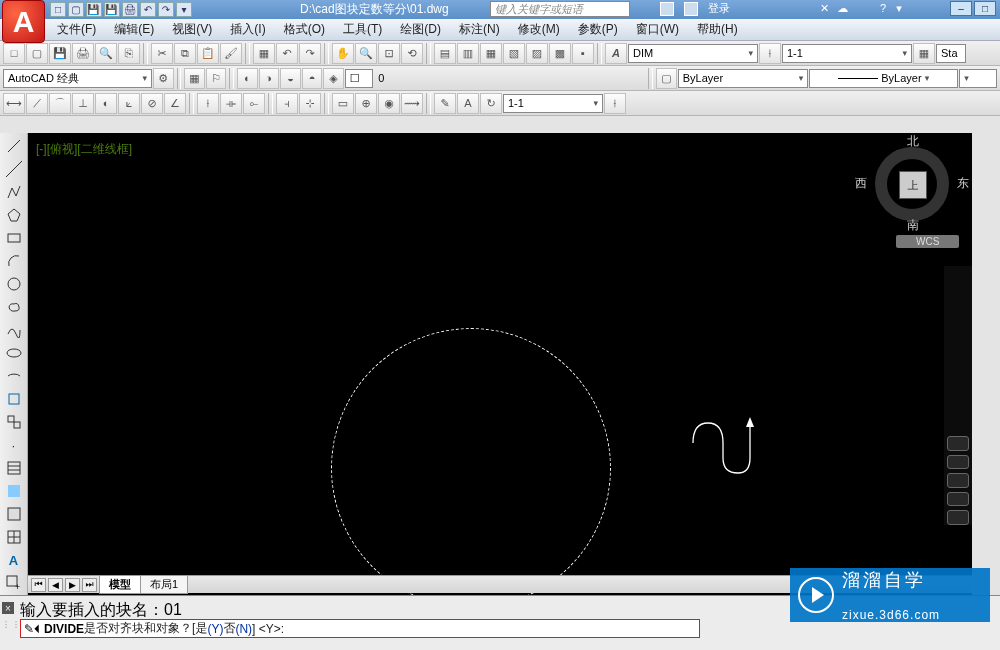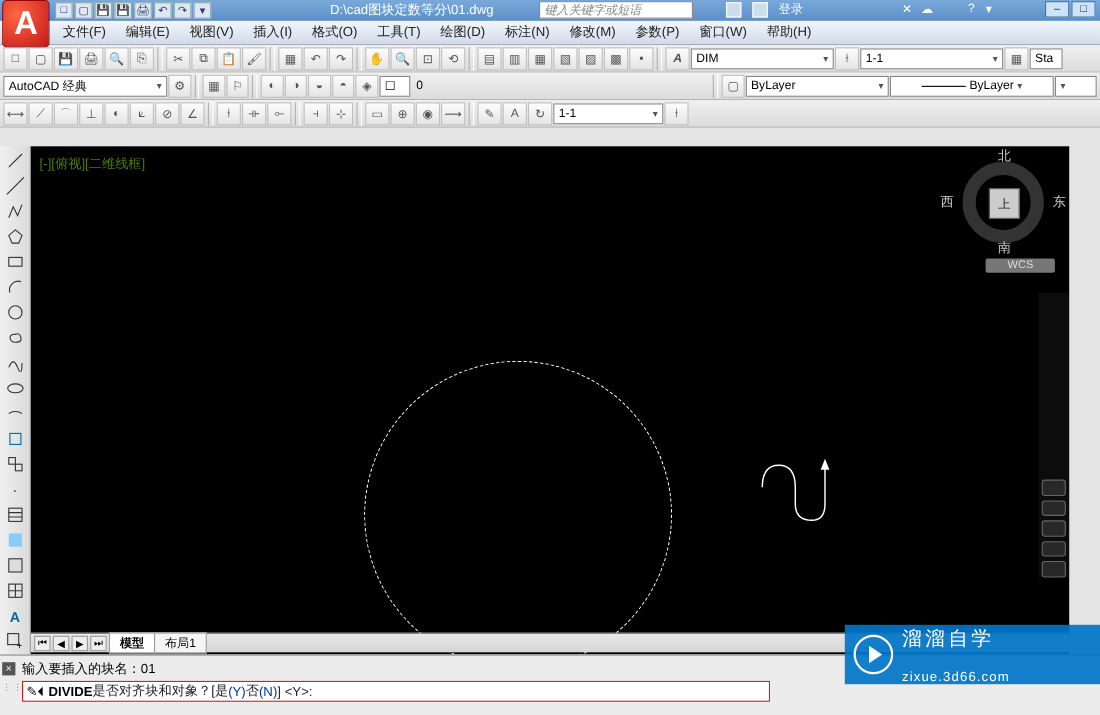--- a/index.html
+++ b/index.html
@@ -47,28 +47,28 @@
 
 .tabs-bar{ position:absolute; left:28px; right:28px; bottom:55px; transform:translateY(-2px); height:18px; background:linear-gradient(#e8e8e8,#d5d5d5); display:flex; align-items:center; font-size:11px; border-top:1px solid #999;}
 .tabs-bar .nav{display:flex; padding:0 2px;}
 .tabs-bar .nav span{width:15px; height:14px; border:1px solid #999; background:#eee; margin:0 1px; font-size:9px; display:flex;align-items:center;justify-content:center;}
 .tabs-bar .tab{padding:1px 9px; border:1px solid #999; background:#f5f5f5; margin-left:-1px;}
 .tabs-bar .tab.active{background:#fff; font-weight:bold;}
 
 .cmd-area{ position:absolute; left:0; right:0; bottom:0; height:55px; background:#ececec; border-top:1px solid #888;}
 .cmd-area .x{position:absolute; left:2px; top:6px; width:12px; height:12px; background:#555; color:#eee; font-size:10px; display:flex; align-items:center; justify-content:center;}
 .cmd-area .dots{position:absolute; left:2px; top:24px; color:#888; font-size:8px; letter-spacing:2px;}
-.cmd-area .line1{position:absolute; left:20px; top:4px; font-size:12px;}
+.cmd-area .line1{position:absolute; left:20px; top:4px; font-size:16px;}
 .cmd-area .line2{position:absolute; left:20px; top:23px; right:300px; height:19px; border:1.5px solid #d02020; background:#fff; display:flex; align-items:center; font-size:12px; padding:0 3px;}
 .cmd-area .line2 .pre{color:#222;}
 .cmd-area .line2 .cmd{color:#000000; font-weight:bold;}
 .cmd-area .line2 .yy{color:#0030a0;}
 .cmd-area .line2 .nn{color:#0030a0;}
 
-.watermark{position:absolute; right:0; bottom:28px; width:232px; height:54px; background:rgba(0,116,198,0.92); display:flex; align-items:center; gap:8px; padding:4px 8px;}
+.watermark{position:absolute; right:10px; bottom:28px; width:200px; height:54px; background:rgba(0,116,198,0.92); display:flex; align-items:center; gap:8px; padding:4px 8px;}
 .watermark .play{width:36px; height:36px; border:2px solid #fff; border-radius:50%; display:flex; align-items:center; justify-content:center;}
 .watermark .play::after{content:""; border-left:12px solid #fff; border-top:8px solid transparent; border-bottom:8px solid transparent; margin-left:3px;}
 .watermark .txt{color:#fff; font-size:15px; display:flex; flex-direction:column; align-items:flex-start;}
 .watermark .txt .zh{font-size:18px; letter-spacing:3px; font-weight:500;}
 .watermark .txt .url{font-size:12px; letter-spacing:1px;margin-top:16px;}
 
 .curve-shape{position:absolute; left:660px; top:280px; }
 .curve-shape svg{overflow:visible;}
 </style>
 </head>

